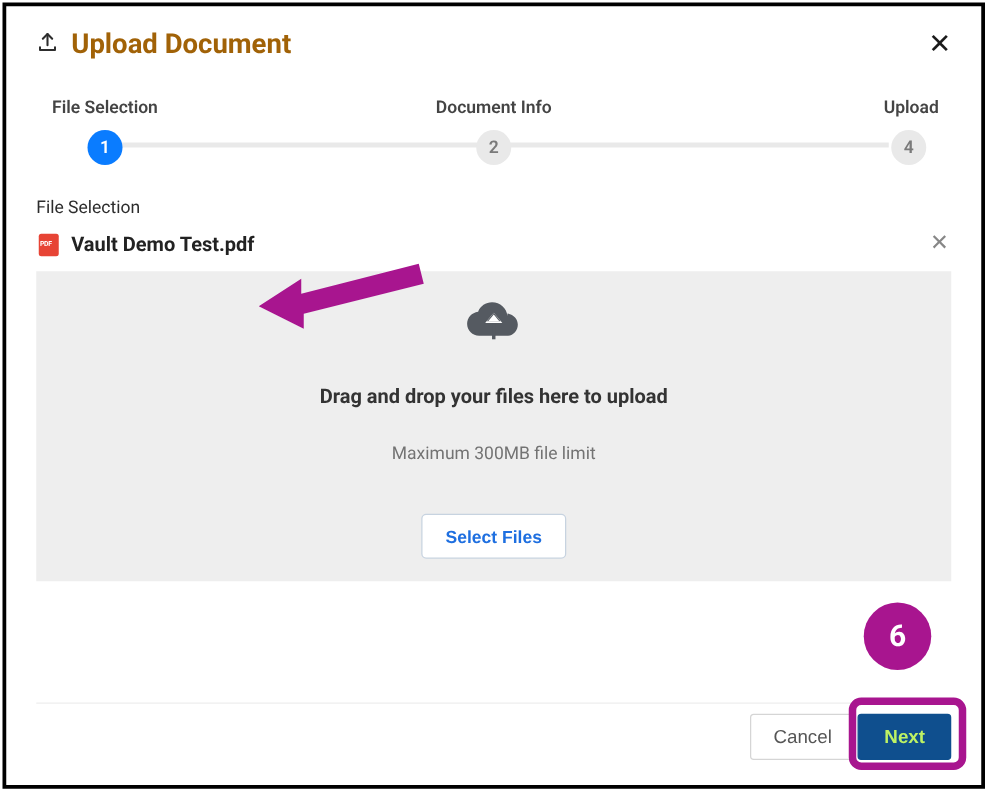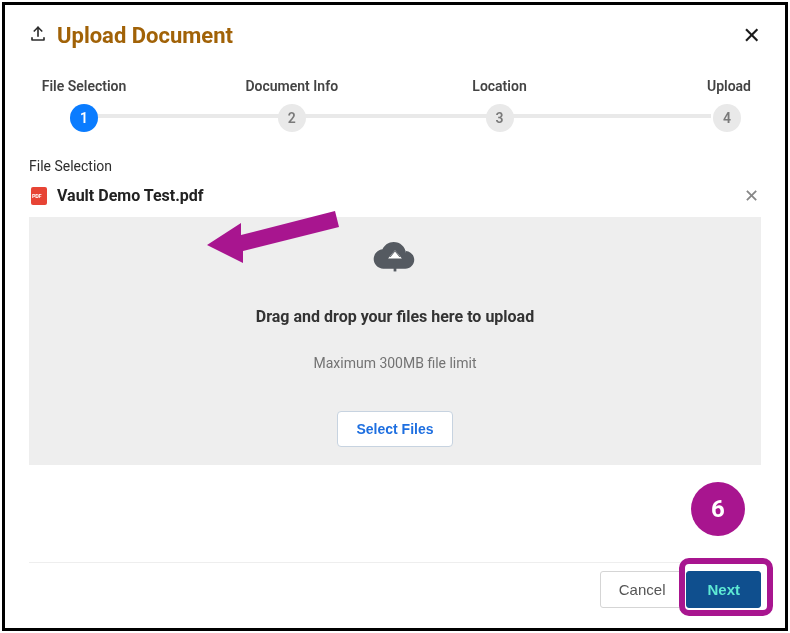--- a/index.html
+++ b/index.html
@@ -95,21 +95,21 @@
     .section-label {
       font-size: 14px;
       color: #2d2d2d;
       margin-bottom: 8px;
     }
     .file-list {
       margin-bottom: 8px;
     }
     .file-row {
       display: flex;
-      align-items: flex-end;
+      align-items: flex-start;
       justify-content: space-between;
       padding: 4px 2px;
     }
     .file-left {
       display: flex;
       align-items: center;
       gap: 10px;
     }
     .pdf-badge {
       width: 16px;
@@ -197,21 +197,21 @@
       color: #555;
       font-weight: 500;
       font-size: 15px;
       padding: 9px 18px;
       border-radius: 3px;
       cursor: pointer;
     }
     .next-btn {
       background: #0f4f8e;
       border: 1px solid #0f4f8e;
-      color: #5eead4;
+      color: #bef264;
       font-weight: 600;
       font-size: 15px;
       padding: 9px 20px;
       border-radius: 3px;
       cursor: pointer;
     }
     .annot-arrow {
       position: absolute;
       left: 202px;
       top: 200px;
@@ -267,24 +267,20 @@
 
   <div class="stepper">
     <div class="step-line"></div>
     <div class="step">
       <div class="step-label">File Selection</div>
       <div class="step-circle active">1</div>
     </div>
     <div class="step">
       <div class="step-label">Document Info</div>
       <div class="step-circle">2</div>
-    </div>
-    <div class="step">
-      <div class="step-label">Location</div>
-      <div class="step-circle">3</div>
     </div>
     <div class="step">
       <div class="step-label">Upload</div>
       <div class="step-circle">4</div>
     </div>
   </div>
 
   <div class="section-label">File Selection</div>
 
   <div class="file-list">

